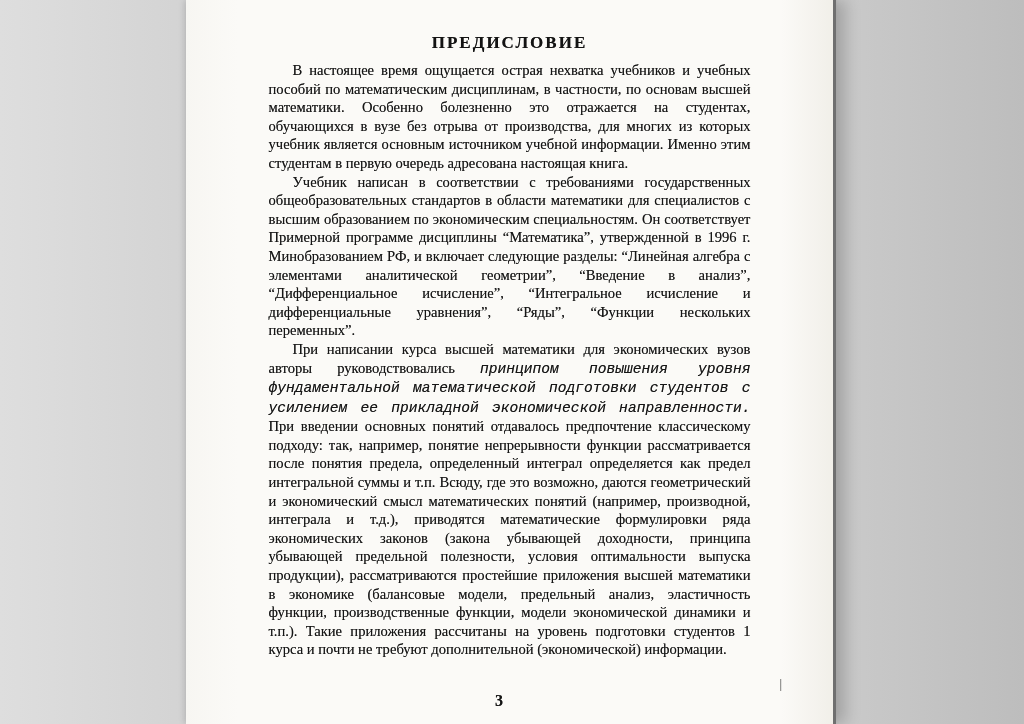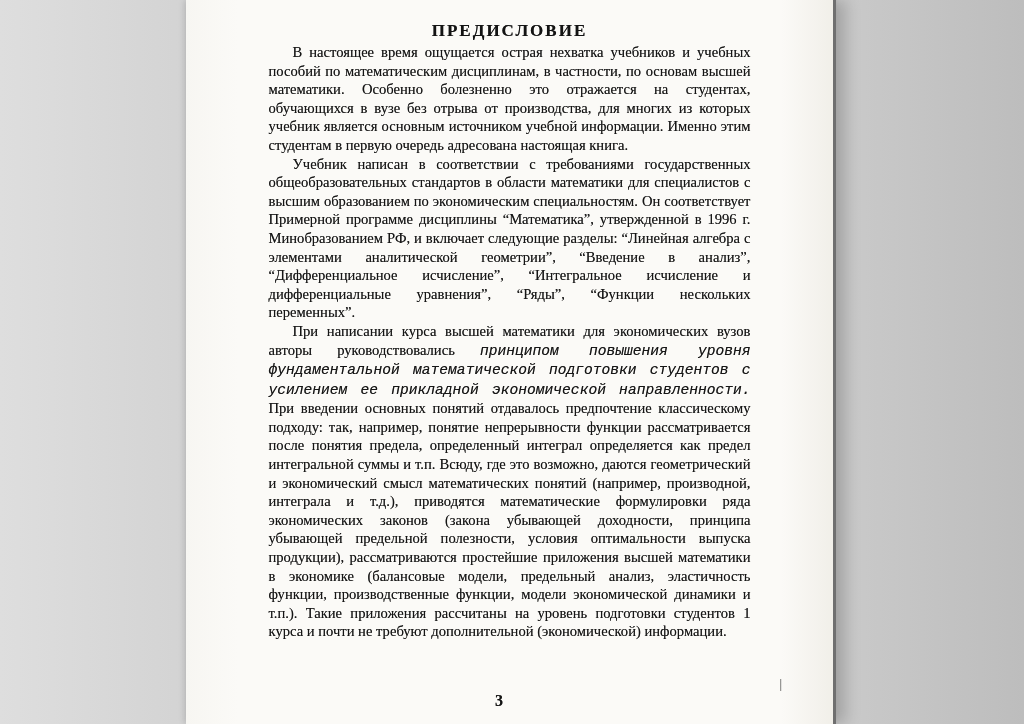--- a/index.html
+++ b/index.html
@@ -25,31 +25,31 @@
     top: 0;
     width: 650px;
     height: 724px;
     background: linear-gradient(90deg, #f7f6f2 0%, #fbfaf7 8%, #fbfaf7 92%, #f1efe9 100%);
     border-right: 3px solid #6f6f6f;
     box-shadow: -2px 0 6px rgba(0,0,0,.12), 10px 0 14px rgba(0,0,0,.18);
   }
 
   .title {
     text-align: center;
-    padding-top: 21px;
+    padding-top: 33px;
     font-size: 17px;
     font-weight: bold;
     letter-spacing: 2px;
     color: #131313;
     text-shadow: 0 0 .5px rgba(0,0,0,.6);
   }
 
   .text-block {
     width: 482px;
-    margin: 2px auto 0;
+    margin: 8px auto 0;
     font-size: 14.6px;
     line-height: 18.6px;
     text-align: justify;
     color: #161616;
     text-shadow: 0 0 .5px rgba(0,0,0,.55);
     filter: blur(.24px);
   }
 
   .para { text-indent: 24px; }
 

